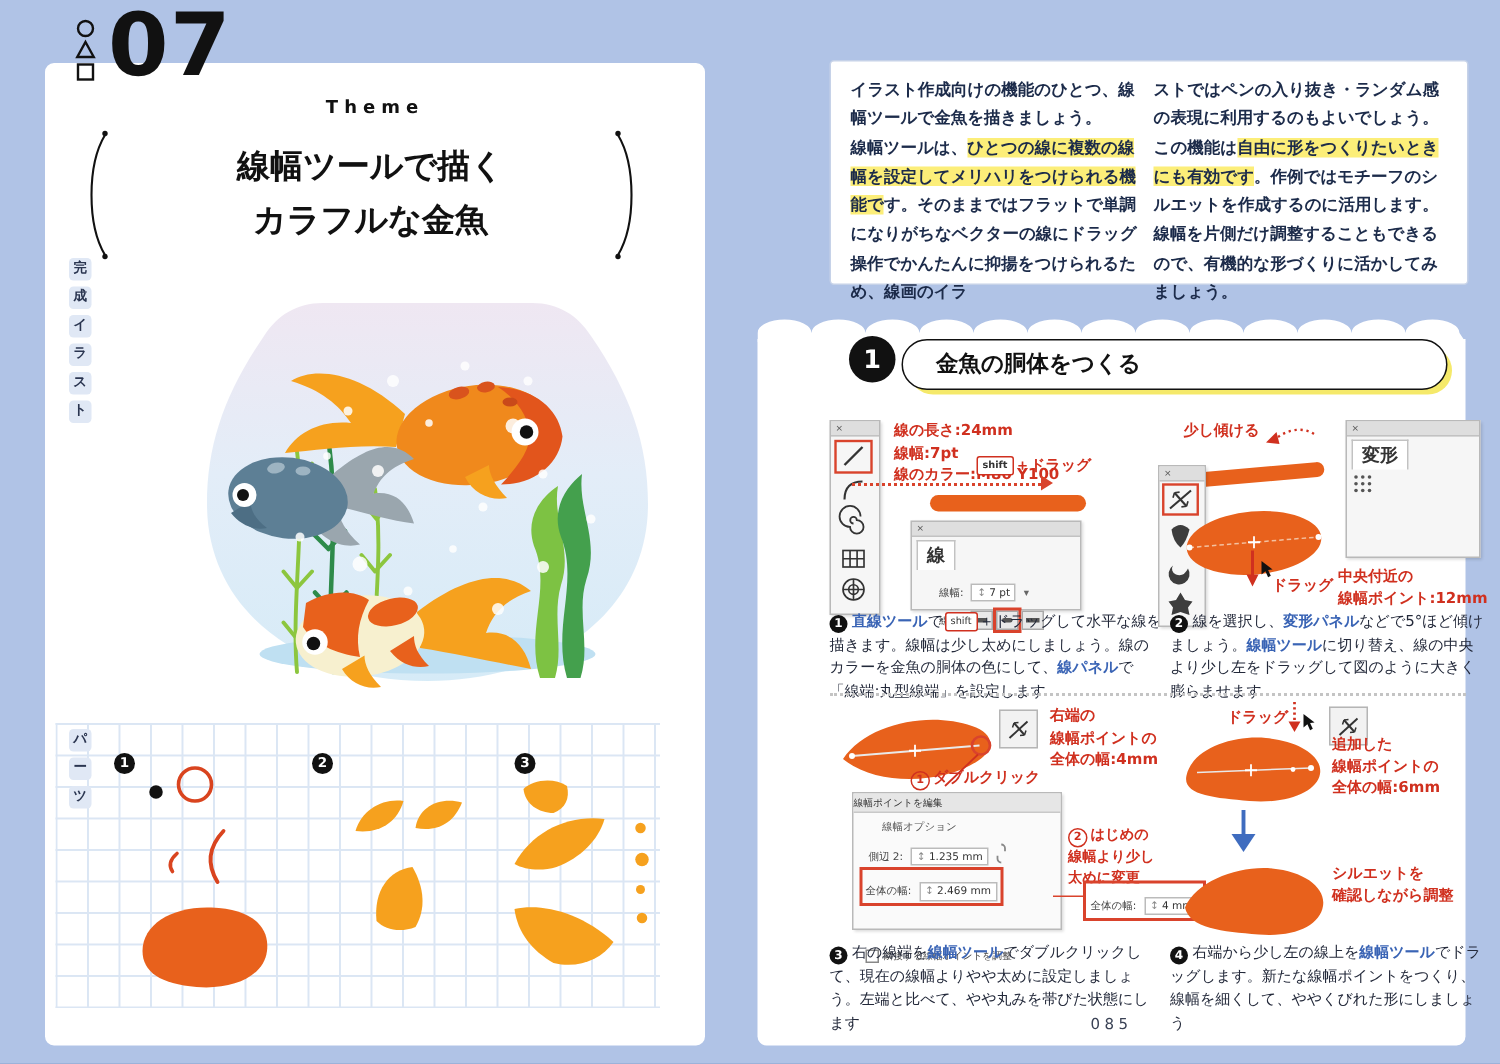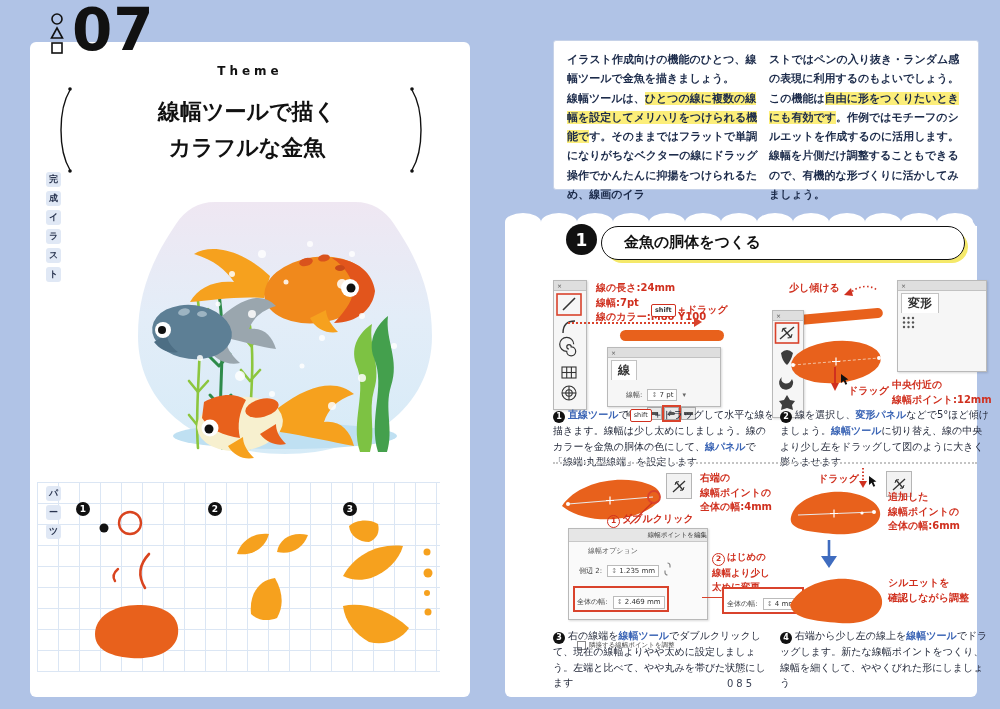--- a/index.html
+++ b/index.html
@@ -346,23 +346,23 @@
       <path d="M5,4 l-1,3 M5,4 l3,-.3 M12,12 l1,-3 M12,12 l-3,.3" stroke-width="1"></path>
         </g>
       </svg>
   </div>
   <div class="abs rednote" style="left:700px;top:471px;">右端の
 線幅ポイントの
 全体の幅:4mm</div>
   <div class="abs rednote" style="left:607px;top:512px;"><span class="redcirc">1</span><span style="white-space: pre-line;">ダブルクリック</span></div>
 
   <div class="abs panel" style="left:568px;top:528px;width:138px;height:90px;background:#fafafa;">
-    <div style="height:12px;background:#e6e6e6;border-bottom:1px solid #c8c8c8;text-align:right;font-size:6.5px;line-height:12px;color:#333;">線幅ポイントを編集</div>
+    <div style="height:12px;background:#e6e6e6;border-bottom:1px solid #c8c8c8;text-align:left;font-size:6.5px;line-height:12px;color:#333;">線幅ポイントを編集</div>
     <div style="padding:4px 6px 0 6px;font-size:7px;color:#555;margin-left:13px;">線幅オプション</div>
-    <div style="padding:2px 6px 8px 10px;">
+    <div style="padding:2px 6px 0 10px;">
       <span class="plabel">側辺 2:</span>
       <span class="pfield"><span style="color:#888;">↕</span> <span>1.235 mm</span></span>
       <svg width="7" height="14" viewBox="0 0 7 14" style="vertical-align:-3px;">
           <path d="M3.5,1 a2.5,2.5 0 0 1 2.5,2.5 v2 M3.5,13 a2.5,2.5 0 0 1 -2.5,-2.5 v-2" fill="none" stroke="#888" stroke-width="1.2"></path>
         </svg>
     </div>
     <div style="padding:3px 6px 0 6px;">
       <span class="redbox" style="display:inline-block;padding:1px 2px;">
         <span class="plabel">全体の幅:</span>
         <span class="pfield"><span style="color:#888;">↕</span> <span>2.469 mm</span></span>

